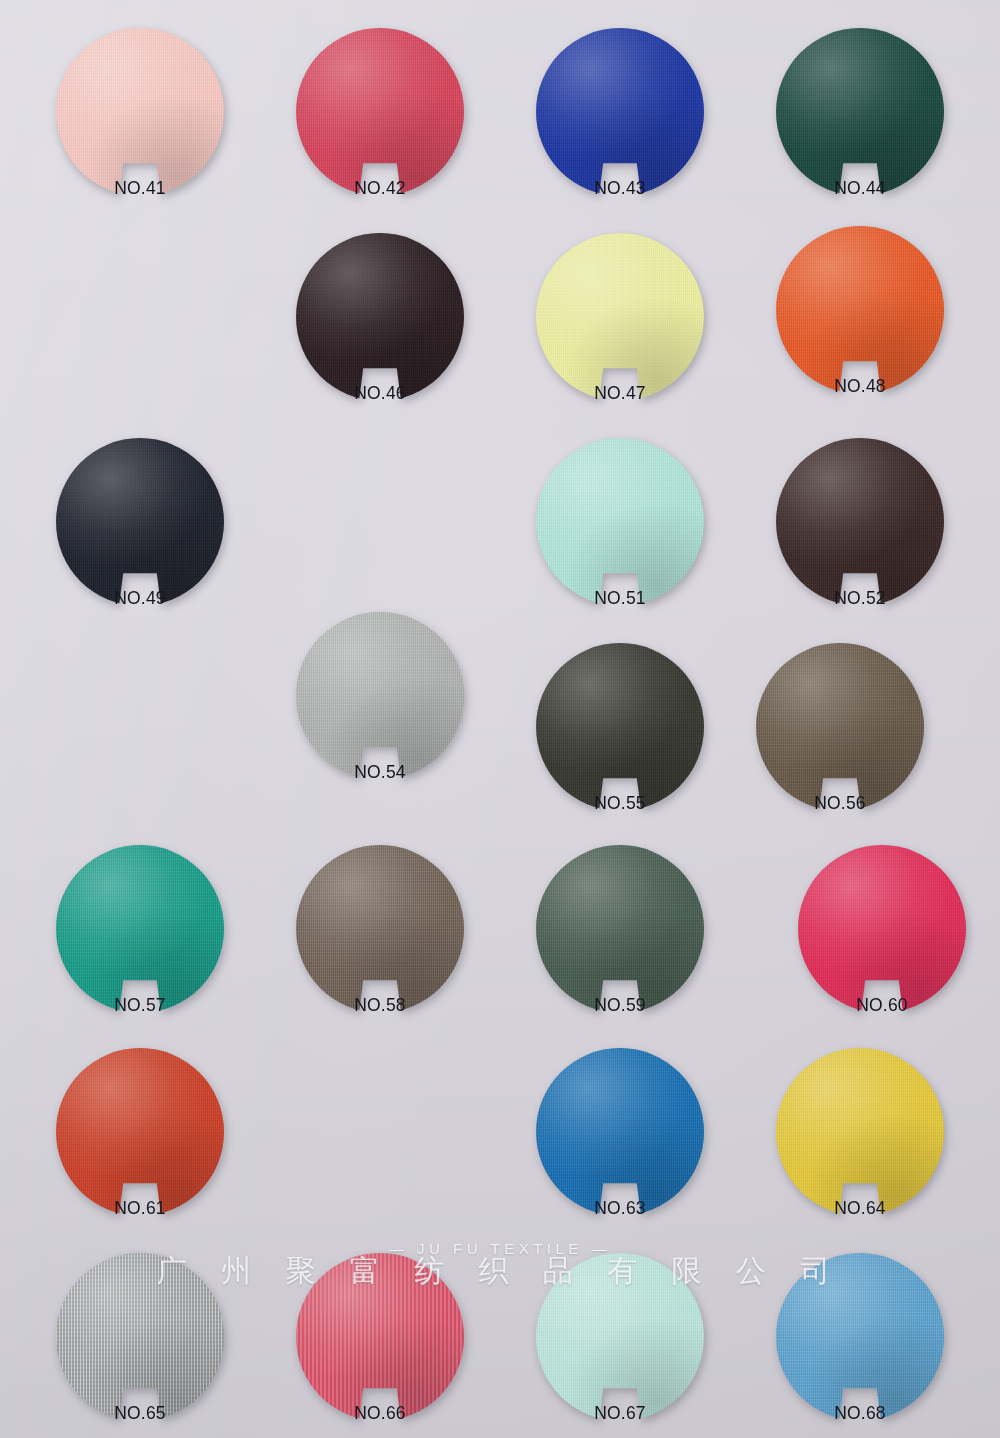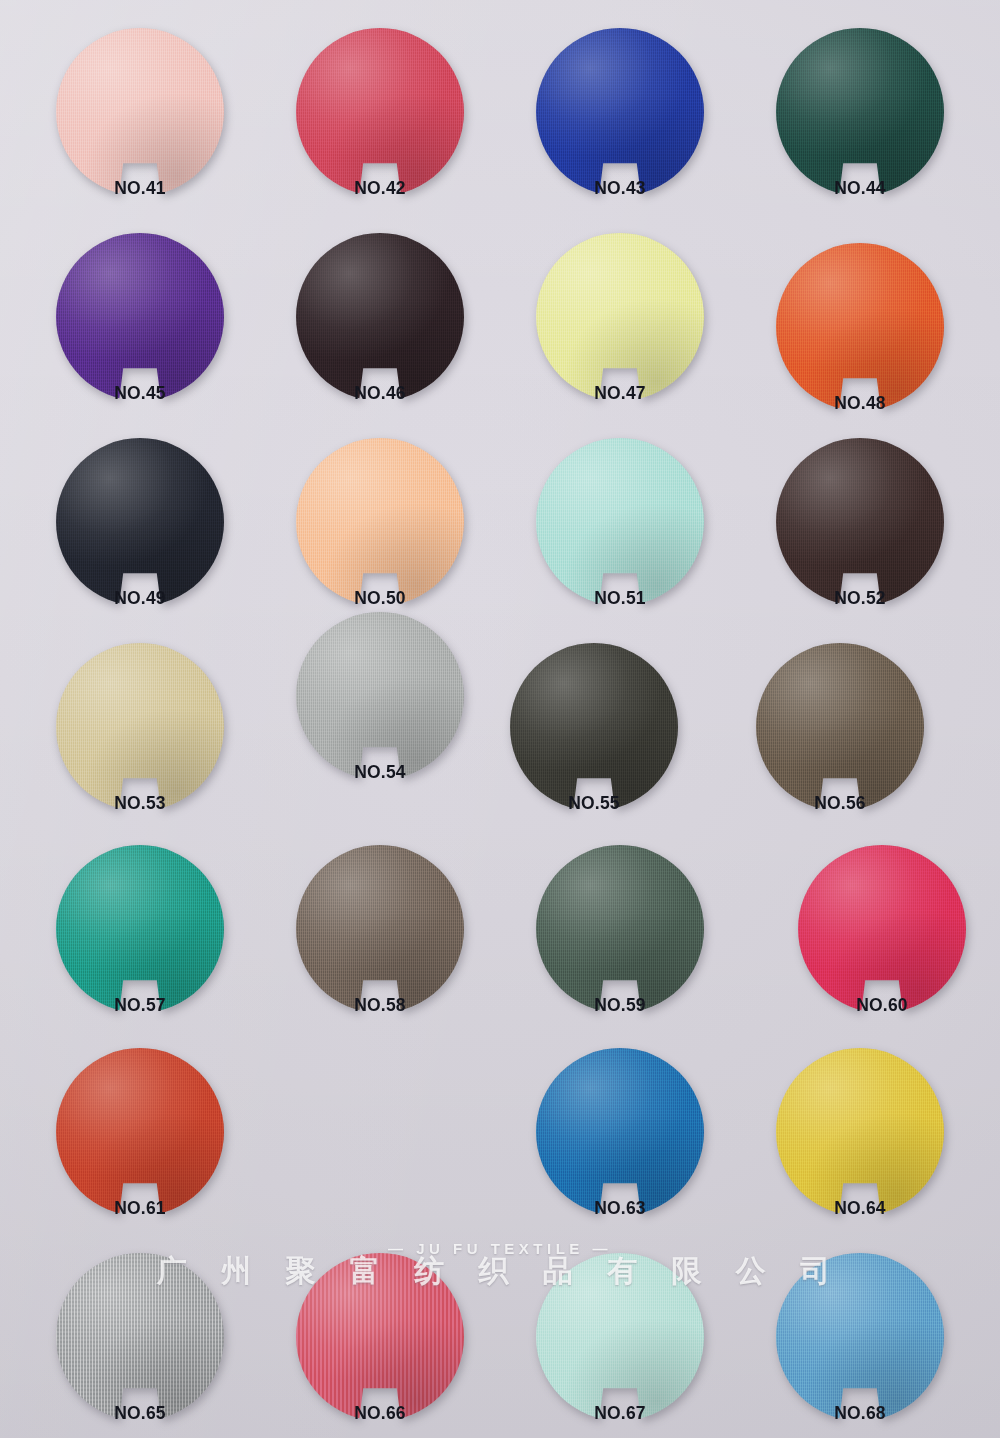--- a/index.html
+++ b/index.html
@@ -8,21 +8,20 @@
     background: #c9c6ce;
   }
   #card {
     position: relative;
     width: 1000px;
     height: 1438px;
     overflow: hidden;
     background:
       radial-gradient(ellipse 120% 90% at 48% 42%, #dedbe3 0%, #d8d5dd 48%, #cfccd5 85%, #c7c4cd 100%);
     font-family: "Liberation Sans", "DejaVu Sans", sans-serif;
-    font-weight: bold;
   }
   
   #sheen {
     position: absolute;
     inset: 0;
     pointer-events: none;
     background:
       linear-gradient(105deg, rgba(255,255,255,0.22) 0%, rgba(255,255,255,0.05) 30%, rgba(255,255,255,0) 58%),
       linear-gradient(to bottom, rgba(255,255,255,0.10) 0%, rgba(0,0,0,0.00) 22%, rgba(0,0,0,0.045) 100%);
   }
@@ -160,81 +159,63 @@
           <div class="swatch" style="background: rgb(33, 55, 154);"></div>
         </div>
         <div class="swatch-label">NO.43</div>
       </div>
       <div class="cell" style="left: 738px; top: 28px;">
         <div class="swatch-wrap">
           <div class="swatch" style="background: rgb(31, 71, 64);"></div>
         </div>
         <div class="swatch-label">NO.44</div>
       </div>
-      <div class="cell" style="left: 18px; top: 233px;">
-        <div class="swatch-wrap">
-          <div class="swatch" style="background: rgb(83, 44, 134);"></div>
-        </div>
-        <div class="swatch-label">NO.45</div>
-      </div>
       <div class="cell" style="left: 258px; top: 233px;">
         <div class="swatch-wrap">
           <div class="swatch" style="background: rgb(44, 32, 36);"></div>
         </div>
         <div class="swatch-label">NO.46</div>
       </div>
       <div class="cell" style="left: 498px; top: 233px;">
         <div class="swatch-wrap">
           <div class="swatch" style="background: rgb(230, 232, 153);"></div>
         </div>
         <div class="swatch-label">NO.47</div>
       </div>
-      <div class="cell" style="left: 738px; top: 243px;">
+      <div class="cell" style="left: 738px; top: 226px;">
         <div class="swatch-wrap">
           <div class="swatch" style="background: rgb(224, 86, 42);"></div>
         </div>
         <div class="swatch-label">NO.48</div>
       </div>
       <div class="cell" style="left: 18px; top: 438px;">
         <div class="swatch-wrap">
           <div class="swatch" style="background: rgb(33, 36, 46);"></div>
         </div>
         <div class="swatch-label">NO.49</div>
       </div>
-      <div class="cell" style="left: 258px; top: 438px;">
-        <div class="swatch-wrap">
-          <div class="swatch" style="background: rgb(246, 189, 147);"></div>
-        </div>
-        <div class="swatch-label">NO.50</div>
-      </div>
       <div class="cell" style="left: 498px; top: 438px;">
         <div class="swatch-wrap">
           <div class="swatch" style="background: rgb(169, 221, 212);"></div>
         </div>
         <div class="swatch-label">NO.51</div>
       </div>
       <div class="cell" style="left: 738px; top: 438px; text-align: right;">
         <div class="swatch-wrap">
           <div class="swatch" style="background: rgb(58, 42, 41);"></div>
         </div>
         <div class="swatch-label">NO.52</div>
       </div>
-      <div class="cell" style="left: 18px; top: 643px;">
-        <div class="swatch-wrap">
-          <div class="swatch" style="background: rgb(210, 196, 150);"></div>
-        </div>
-        <div class="swatch-label">NO.53</div>
-      </div>
       <div class="cell" style="left: 258px; top: 612px;">
         <div class="swatch-wrap">
           <div class="swatch" style="background: rgb(168, 171, 170);"></div>
         </div>
         <div class="swatch-label">NO.54</div>
       </div>
-      <div class="cell" style="left: 472px; top: 643px;">
+      <div class="cell" style="left: 498px; top: 643px;">
         <div class="swatch-wrap">
           <div class="swatch" style="background: rgb(56, 56, 50);"></div>
         </div>
         <div class="swatch-label">NO.55</div>
       </div>
       <div class="cell" style="left: 718px; top: 643px;">
         <div class="swatch-wrap">
           <div class="swatch" style="background: rgb(100, 87, 73);"></div>
         </div>
         <div class="swatch-label">NO.56</div>

